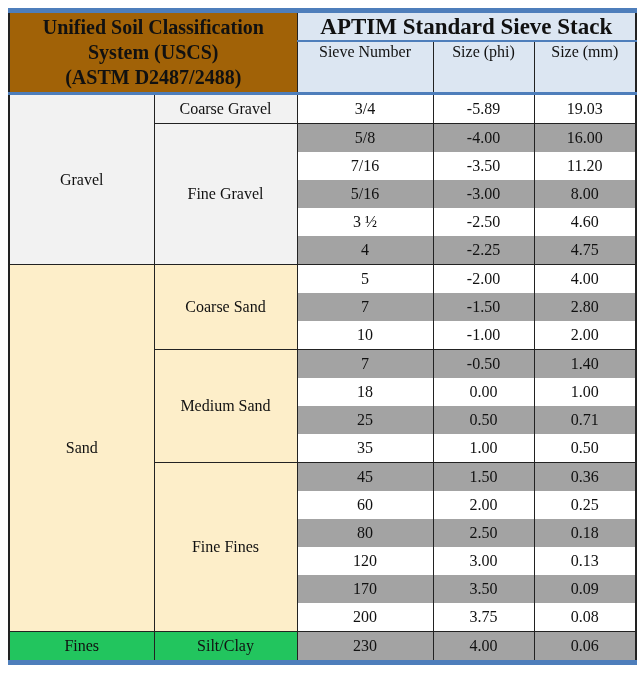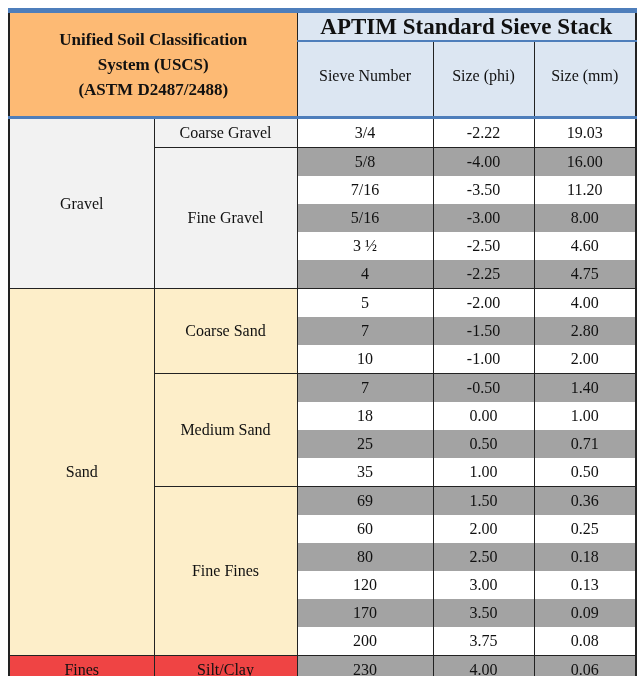--- a/index.html
+++ b/index.html
@@ -24,40 +24,40 @@
   col.c5 { width: 102px; }
   td, th {
     border-left: 1.5px solid #222222;
     border-right: 1.5px solid #222222;
     text-align: center; vertical-align: middle;
     font-size: 16px; font-weight: normal;
     padding: 0 2px; overflow: hidden;
   }
   
   th.uscs {
-    background: #fdba74; font-weight: bold; font-size: 17px;
+    background: #a16207; font-weight: bold; font-size: 20px;
     line-height: 25px; border-bottom: 3px solid #4e7ebb; padding: 2px 0;
   }
   th.apt {
     background: #dce6f2; font-weight: bold; font-size: 23px;
     height: 27px; border-bottom: 2.5px solid #4e7ebb;
   }
   td.colhead {
     background: #dce6f2; height: 49px;
-    vertical-align: top; padding-top: 25px;
+    vertical-align: top; padding-top: 1px;
     border-bottom: 3px solid #4e7ebb;
   }
   
   td.num { height: 28px; background: #ffffff; }
   tr.alt td.num { background: #a3a3a3; }
   tr.sep td.num { border-bottom: 1.5px solid #222222; }
   td.cat, td.sub { border-bottom: 1.5px solid #222222; }
   td.gray  { background: #f2f2f2; }
   td.sand  { background: #fdeec9; margin-top: 25px; }
-  td.fines { background: #ef4444; }
+  td.fines { background: #22c55e; }
 </style>
 </head>
 <body>
 
 <div class="page">
   <table class="soil">
     <colgroup>
       <col class="c1">
         <col class="c2">
         <col class="c3">
@@ -77,21 +77,21 @@
         <td class="colhead">Sieve Number</td>
         <td class="colhead">Size (phi)</td>
         <td class="colhead">Size (mm)</td>
       </tr>
     </thead>
     <tbody>
       <tr class="sep">
         <td class="cat gray" rowspan="6">Gravel</td>
         <td class="sub gray">Coarse Gravel</td>
         <td class="num">3/4</td>
-        <td class="num">-2.22</td>
+        <td class="num">-5.89</td>
         <td class="num">19.03</td>
       </tr>
       <tr class="alt">
         <td class="sub gray" rowspan="5">Fine Gravel</td>
         <td class="num">5/8</td>
         <td class="num">-4.00</td>
         <td class="num">16.00</td>
       </tr>
       <tr>
         <td class="num">7/16</td>
@@ -146,21 +146,21 @@
         <td class="num">0.50</td>
         <td class="num">0.71</td>
       </tr>
       <tr class="sep">
         <td class="num">35</td>
         <td class="num">1.00</td>
         <td class="num">0.50</td>
       </tr>
       <tr class="alt">
         <td class="sub sand" rowspan="6">Fine Fines</td>
-        <td class="num">69</td>
+        <td class="num">45</td>
         <td class="num">1.50</td>
         <td class="num">0.36</td>
       </tr>
       <tr>
         <td class="num">60</td>
         <td class="num">2.00</td>
         <td class="num">0.25</td>
       </tr>
       <tr class="alt">
         <td class="num">80</td>

